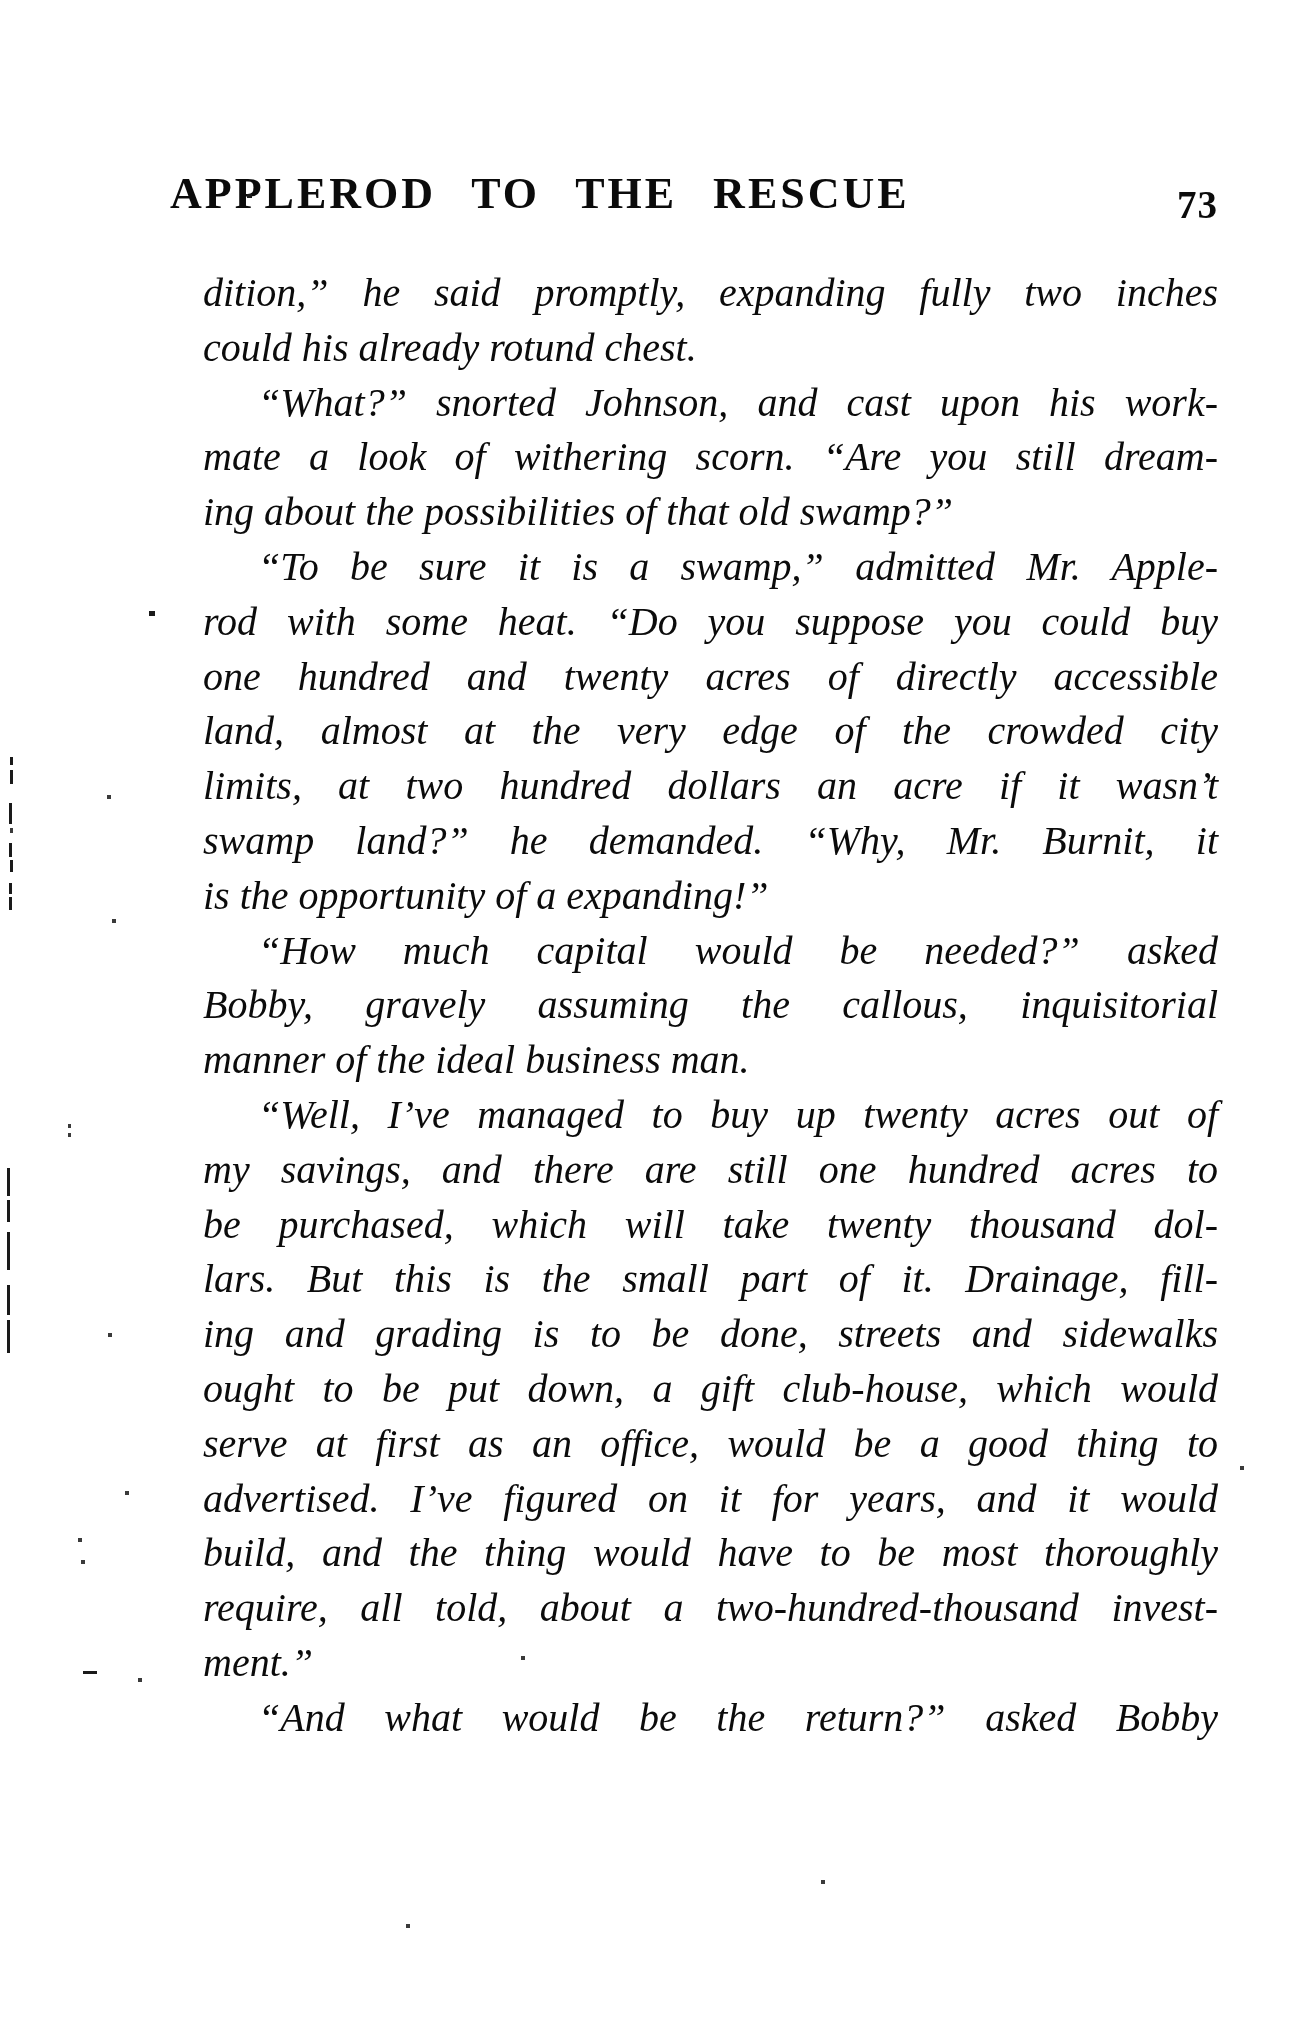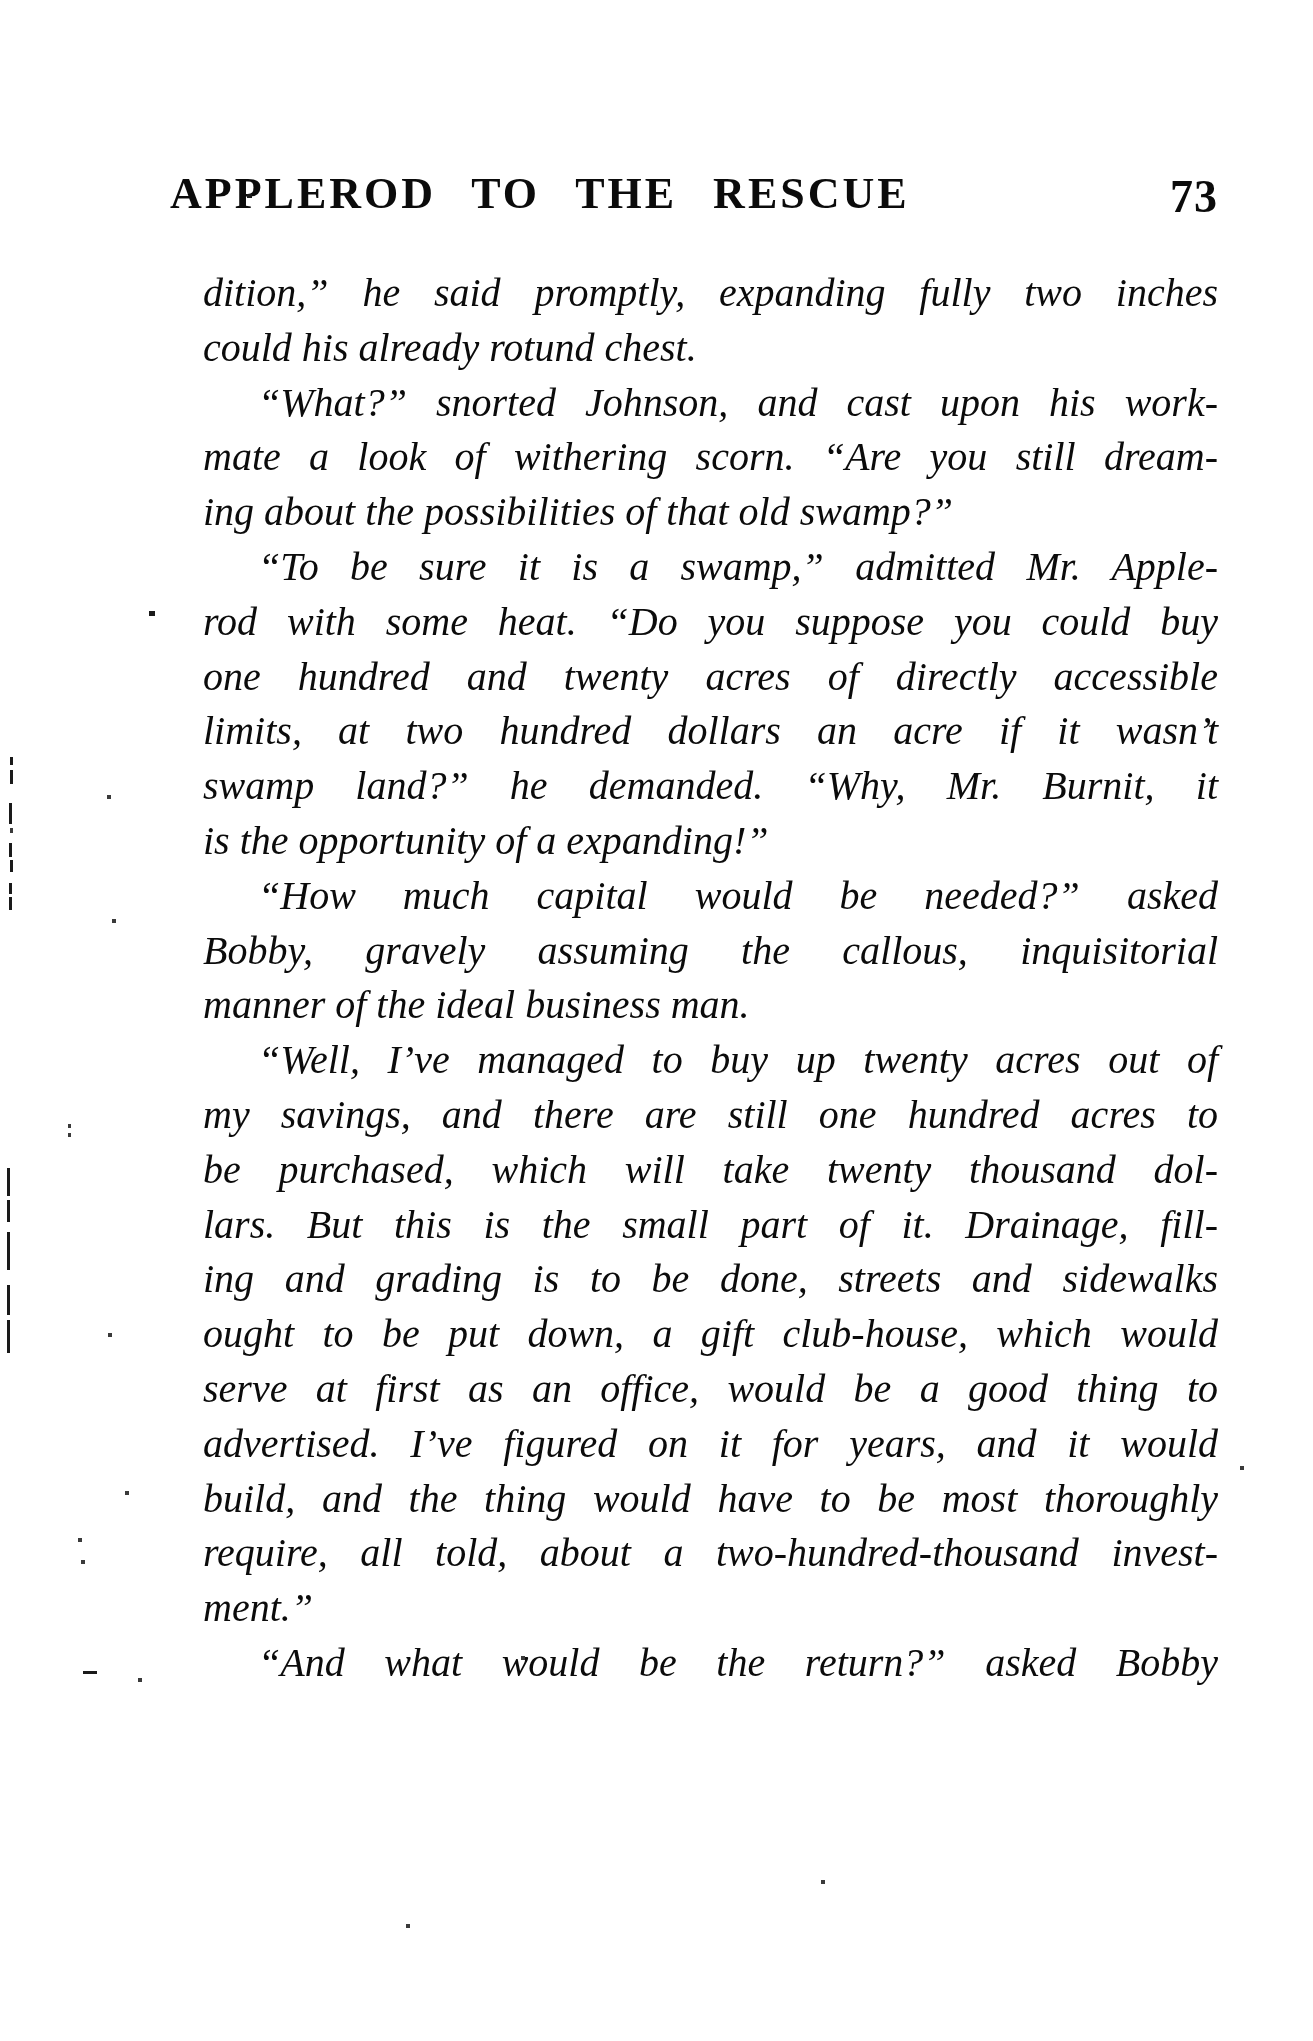--- a/index.html
+++ b/index.html
@@ -25,23 +25,23 @@
     transform: translateX(-33px);
     font-size: 44px;
     line-height: 44px;
     font-weight: bold;
     letter-spacing: 3px;
     word-spacing: 22px;
     white-space: nowrap;
   }
   .page-number {
     position: absolute;
-    top: 4px;
+    top: 12px;
     right: 0;
-    font-size: 46px;
+    font-size: 39px;
     line-height: 41px;
     font-weight: bold;
     letter-spacing: 1px;
   }
   .text-block {
     position: absolute;
     top: 266px;
     left: 203px;
     width: 1015px;
   }
@@ -72,20 +72,21 @@
 
   <div class="text-block">
       <div class="line j">dition,” he said promptly, expanding fully two inches</div>
       <div class="line">could his already rotund chest.</div>
       <div class="line indent j">“What?” snorted Johnson, and cast upon his work-</div>
       <div class="line j">mate a look of withering scorn. “Are you still dream-</div>
       <div class="line">ing about the possibilities of that old swamp?”</div>
       <div class="line indent j">“To be sure it is a swamp,” admitted Mr. Apple-</div>
       <div class="line j">rod with some heat. “Do you suppose you could buy</div>
       <div class="line j">one hundred and twenty acres of directly accessible</div>
+      <div class="line j">land, almost at the very edge of the crowded city</div>
       <div class="line j">limits, at two hundred dollars an acre if it wasn’t</div>
       <div class="line j">swamp land?” he demanded. “Why, Mr. Burnit, it</div>
       <div class="line">is the opportunity of a expanding!”</div>
       <div class="line indent j">“How much capital would be needed?” asked</div>
       <div class="line j">Bobby, gravely assuming the callous, inquisitorial</div>
       <div class="line">manner of the ideal business man.</div>
       <div class="line indent j">“Well, I’ve managed to buy up twenty acres out of</div>
       <div class="line j">my savings, and there are still one hundred acres to</div>
       <div class="line j">be purchased, which will take twenty thousand dol-</div>
       <div class="line j">lars. But this is the small part of it. Drainage, fill-</div>

